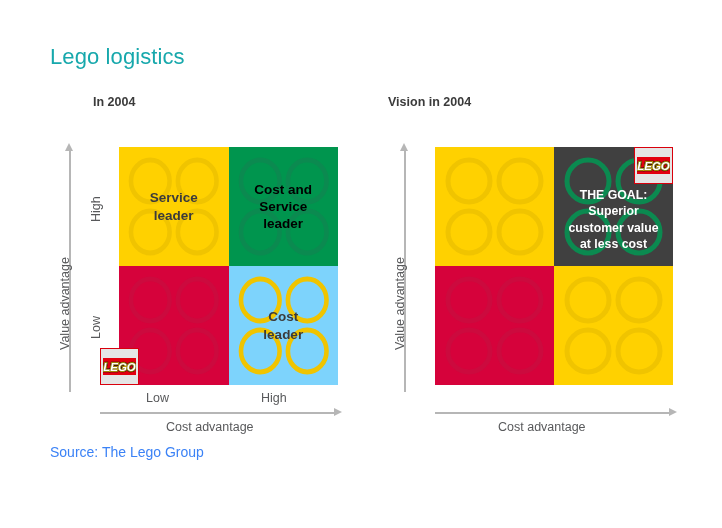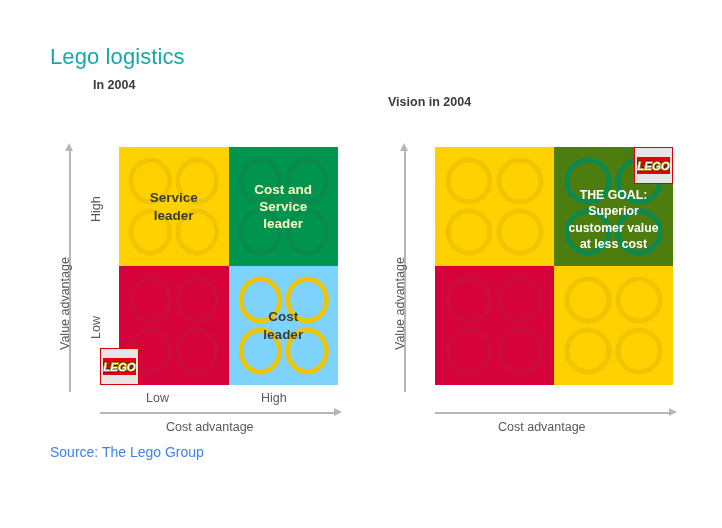--- a/index.html
+++ b/index.html
@@ -70,21 +70,21 @@
     position: relative;
     z-index: 2;
     text-align: center;
     font-size: 13.5px;
     font-weight: bold;
     line-height: 1.28;
     padding: 0 6px;
     white-space: pre-line;
   }
   .cell-label.dark { color: #3b3b3b; }
-  .cell-label.light { color: #fef9c3; }
+  .cell-label.light { color: #000000; }
 
   .goal-label {
     position: relative;
     z-index: 2;
     text-align: center;
     color: #ffffff;
     font-size: 12.3px;
     font-weight: bold;
     line-height: 1.33;
     padding: 0 4px;
@@ -143,21 +143,21 @@
 </style>
 </head>
 <body>
 
 <div id="page">
 
   <div class="page-title">Lego logistics</div>
 
   <div class="panel">
 
-    <div class="panel-title" style="left:50px; top:78px;padding-left:43px;">In 2004</div>
+    <div class="panel-title" style="left:50px; top:95px;padding-left:43px;">In 2004</div>
 
     <div class="axis-line axis-y" style="left:69px; top:150px; height:242px;"></div>
     <div class="arrow arrow-up" style="left:64.5px; top:143px;"></div>
     <div class="axis-title vertical" style="left:58px; top:350px;">Value advantage</div>
     <div class="tick-label vertical" style="left:89px; top:222px;">High</div>
     <div class="tick-label vertical" style="left:89px; top:339px;">Low</div>
 
     <div class="matrix" style="left:100px; top:147px;padding-left:19px;">
 
       <div class="cell" style="background:#FFD100;">
@@ -255,21 +255,21 @@
               <circle cx="34" cy="34" r="21"></circle>
                 <circle cx="85" cy="34" r="21"></circle>
               <circle cx="34" cy="85" r="21"></circle>
                 <circle cx="85" cy="85" r="21"></circle>
             </g>
           </svg>
         </div>
         <div class="cell-label dark"></div>
       </div>
 
-      <div class="cell" style="background:#4d7c0f;">
+      <div class="cell" style="background:#404040;">
         <div class="studs">
           <svg viewBox="0 0 119 119" preserveAspectRatio="none">
             <g fill="none" stroke="#0B8A50" stroke-width="5">
               <circle cx="34" cy="34" r="21"></circle>
                 <circle cx="85" cy="34" r="21"></circle>
               <circle cx="34" cy="85" r="21"></circle>
                 <circle cx="85" cy="85" r="21"></circle>
             </g>
           </svg>
         </div>

